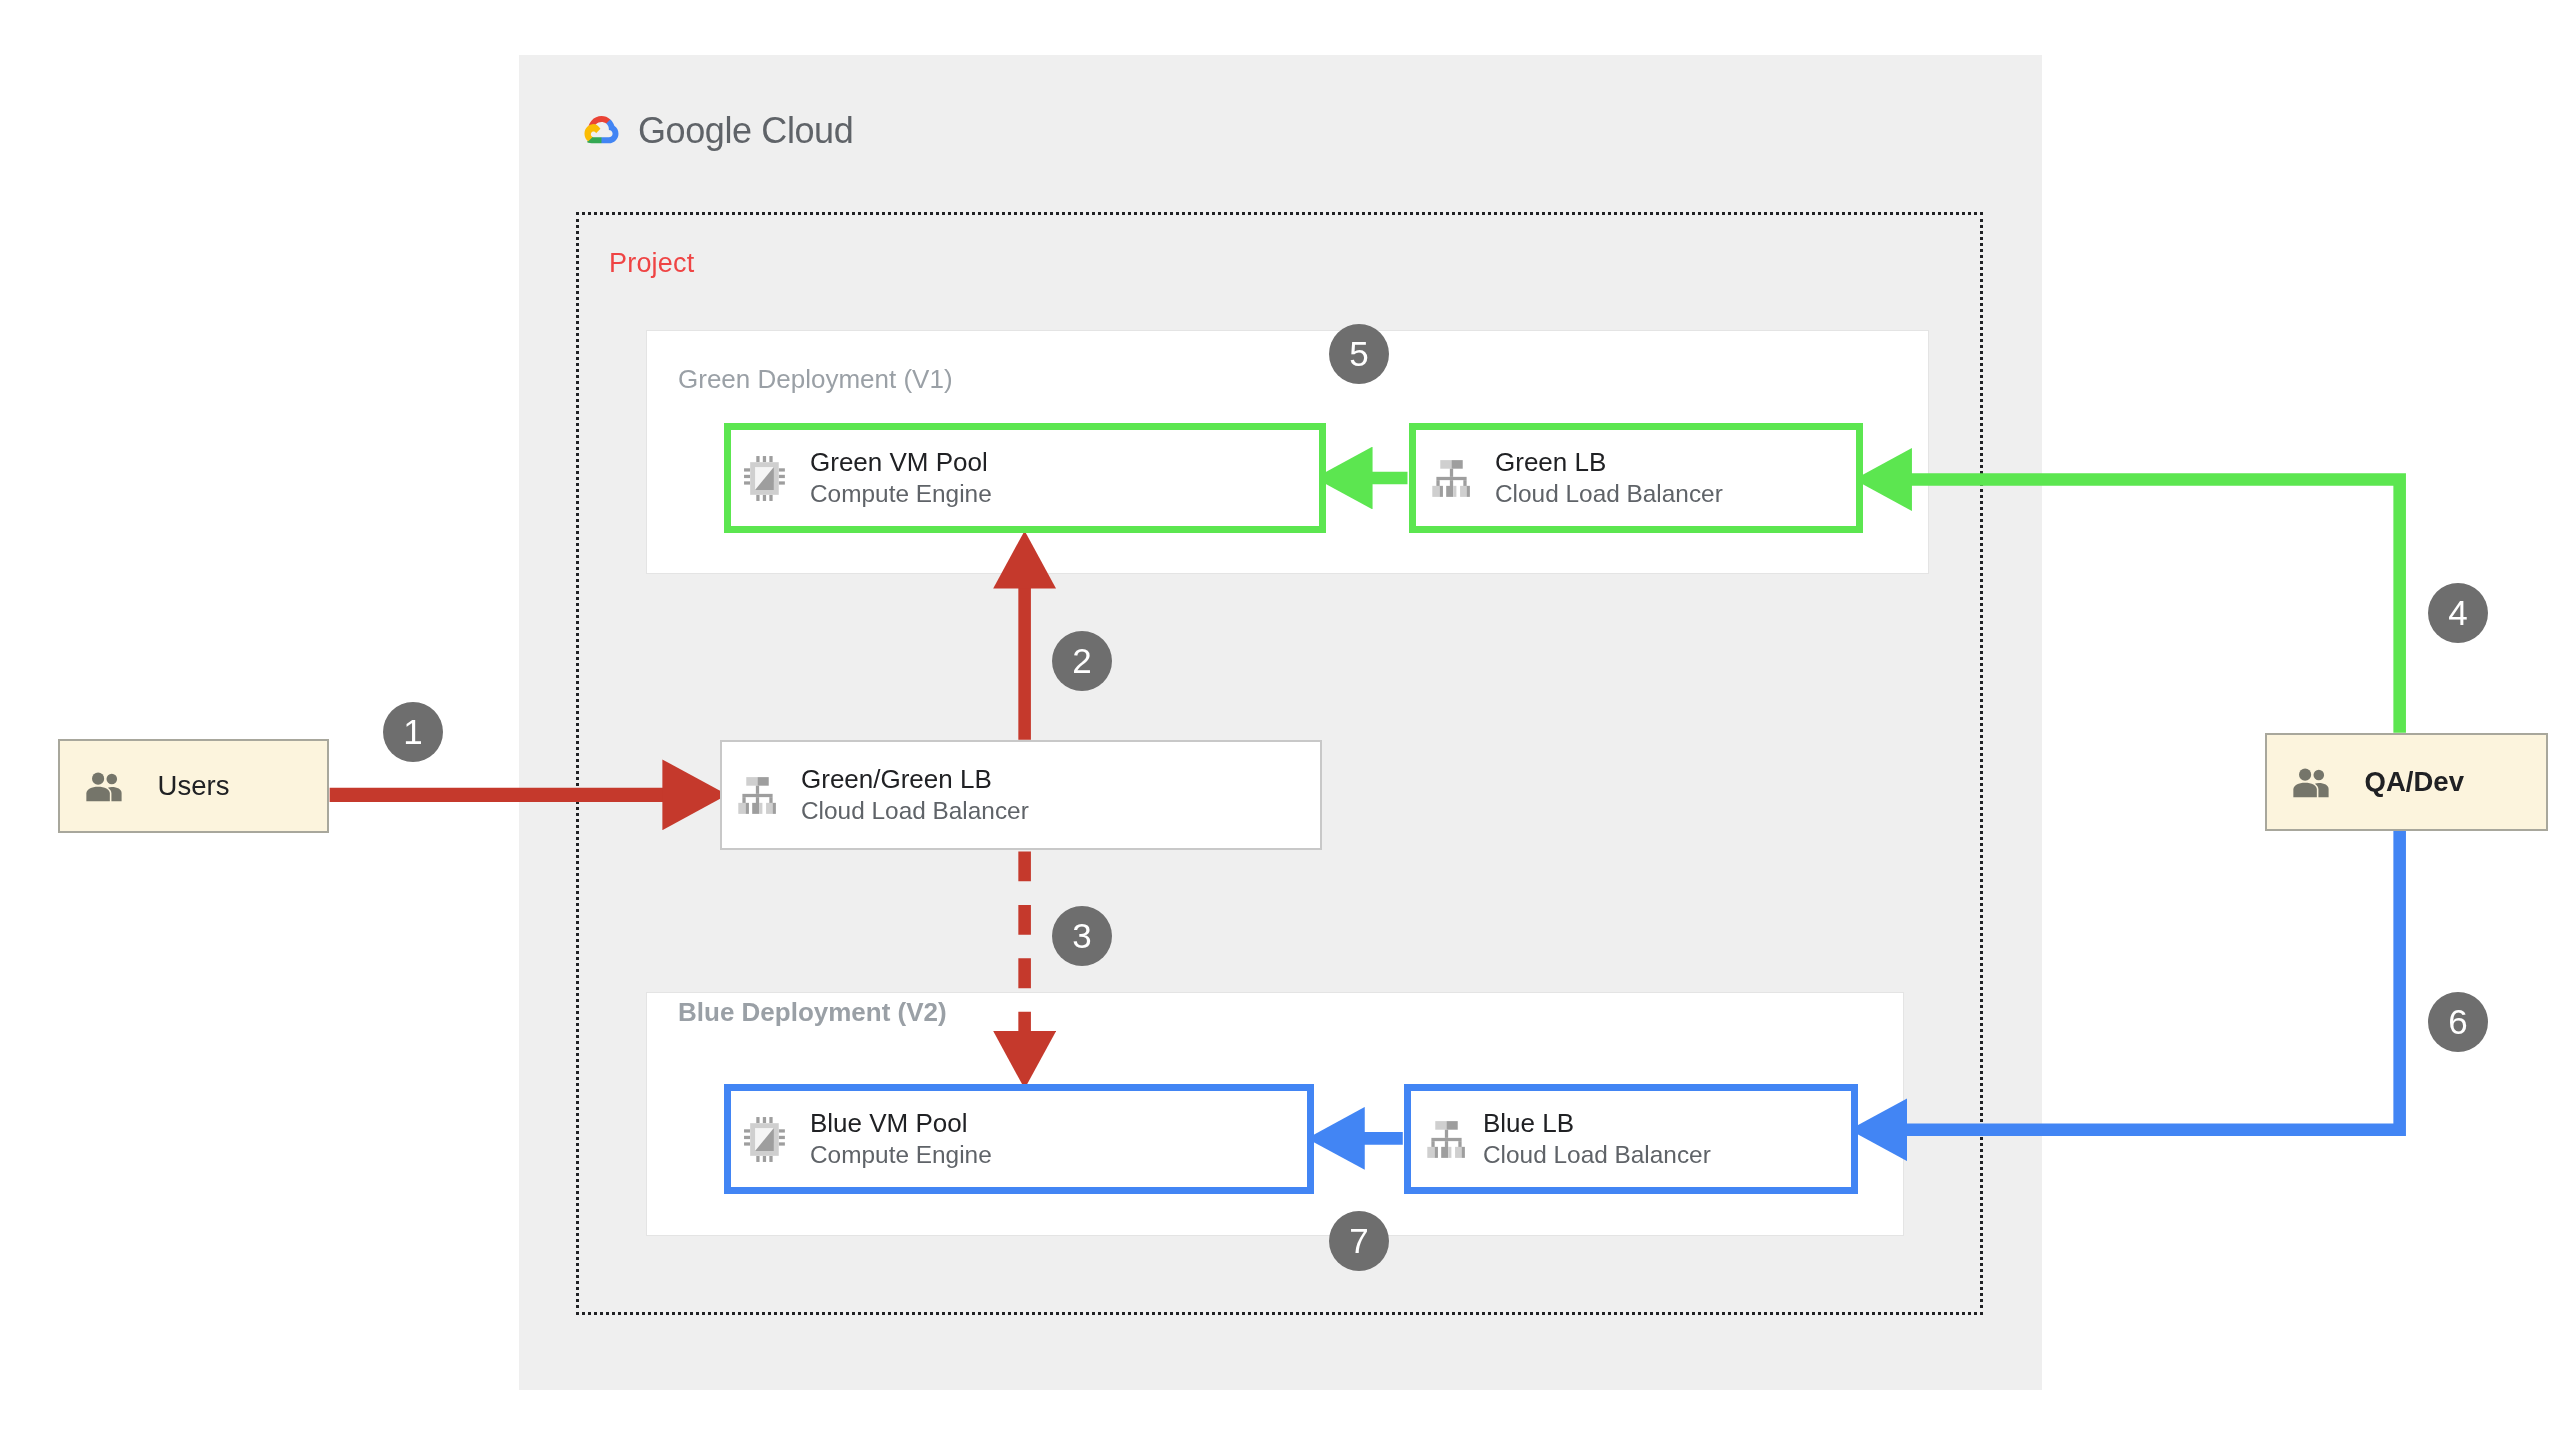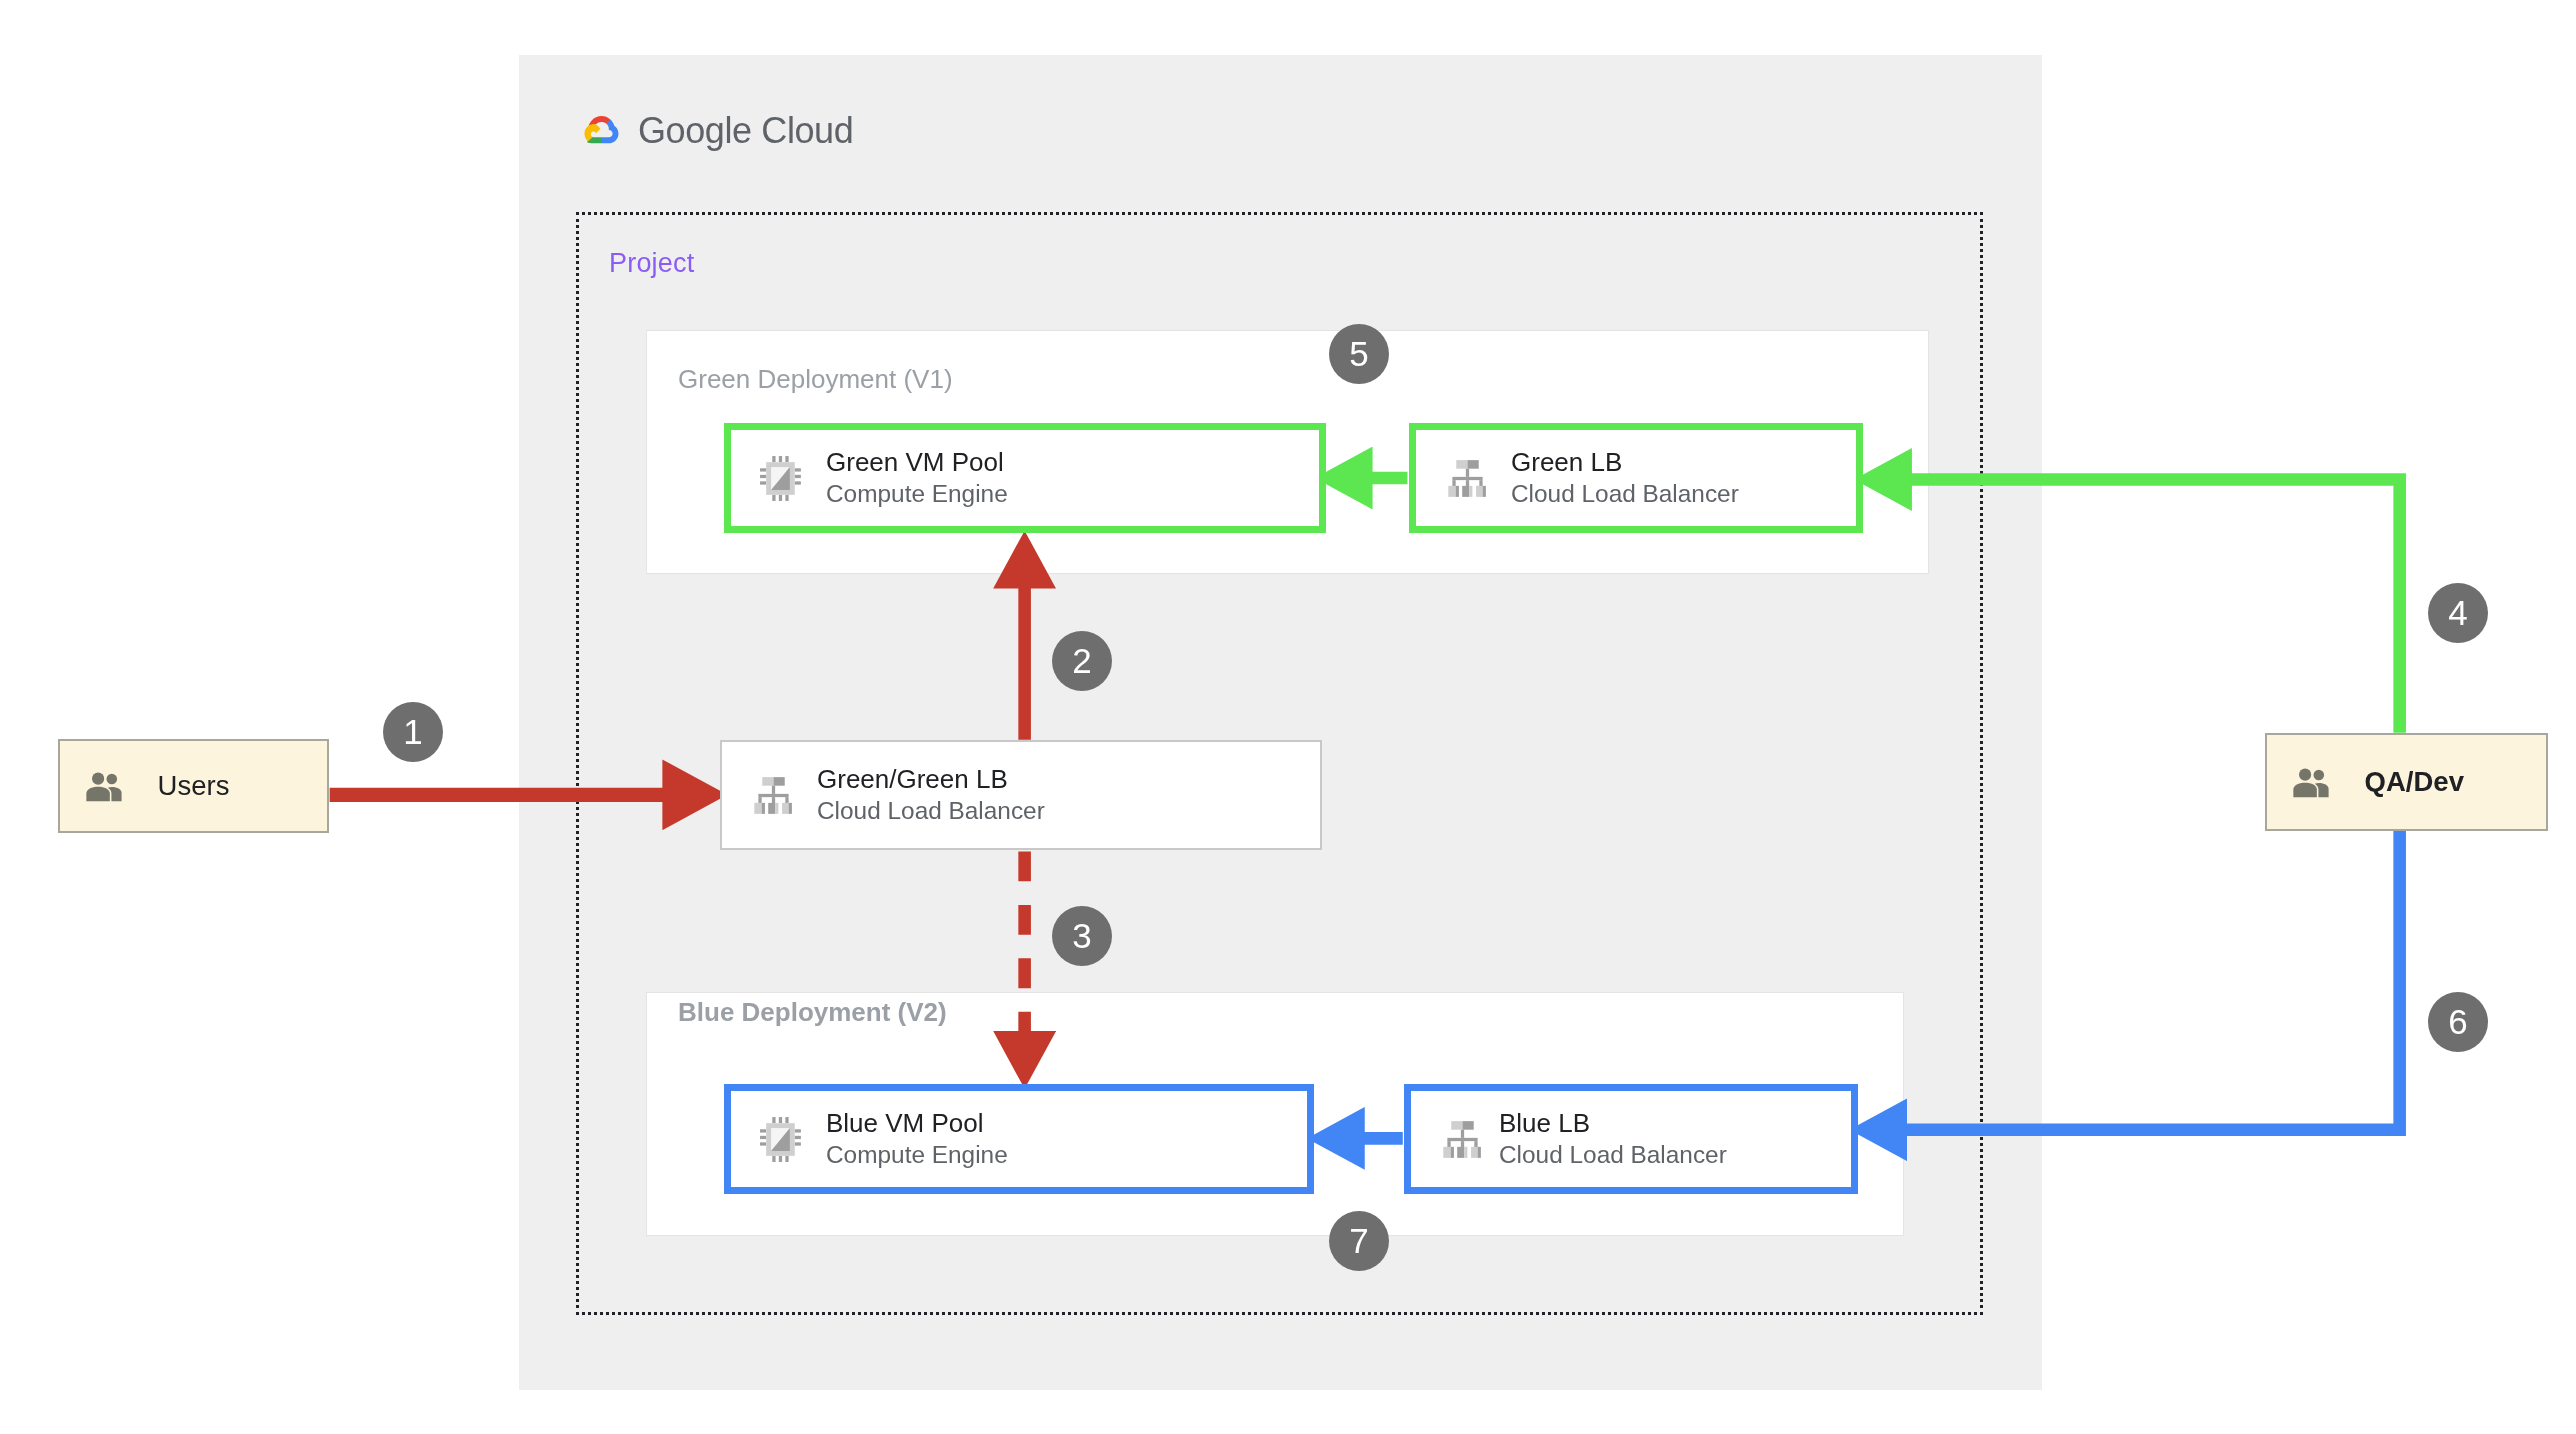--- a/index.html
+++ b/index.html
@@ -35,21 +35,21 @@
     width: 1407px;
     height: 1103px;
     border: 3.1px dotted #202124;
     box-sizing: border-box;
   }
   .project-label {
     position: absolute;
     left: 609px;
     top: 248px;
     font-size: 27px;
-    color: #8b5cf6;
+    color: #ef4444;
     letter-spacing: 0.2px;
   }
   .deploy-panel {
     position: absolute;
     background: #ffffff;
     border: 1.6px solid #e4e4e4;
     box-sizing: border-box;
   }
   .deploy-green { left: 646px; top: 330px; width: 1283px; height: 244px; }
   .deploy-blue  { left: 646px; top: 992px; width: 1258px; height: 244px; }
@@ -78,21 +78,21 @@
   }
   .gc-logo .wordmark b { font-weight: 400; }
 
   
   .node {
     position: absolute;
     background: #ffffff;
     box-sizing: border-box;
     display: flex;
     align-items: center;
-    padding-left: 27px;
+    padding-left: 11px;
     gap: 19px;
   }
   .node .txt { display: flex; flex-direction: column; justify-content: center; }
   .node .title {
     font-size: 26px;
     color: #202124;
     line-height: 1.22;
     white-space: nowrap;
   }
   .node .sub {

